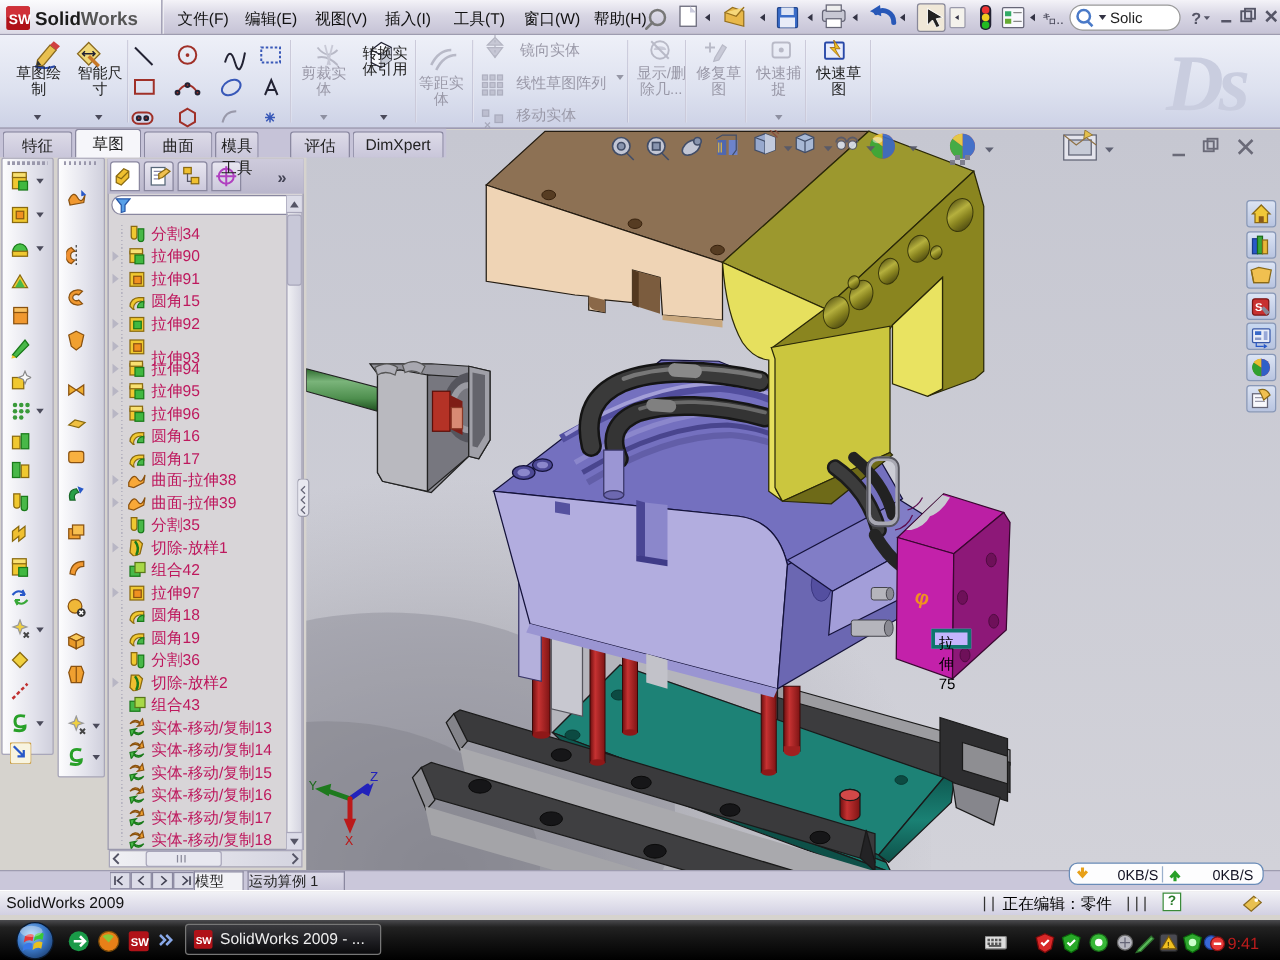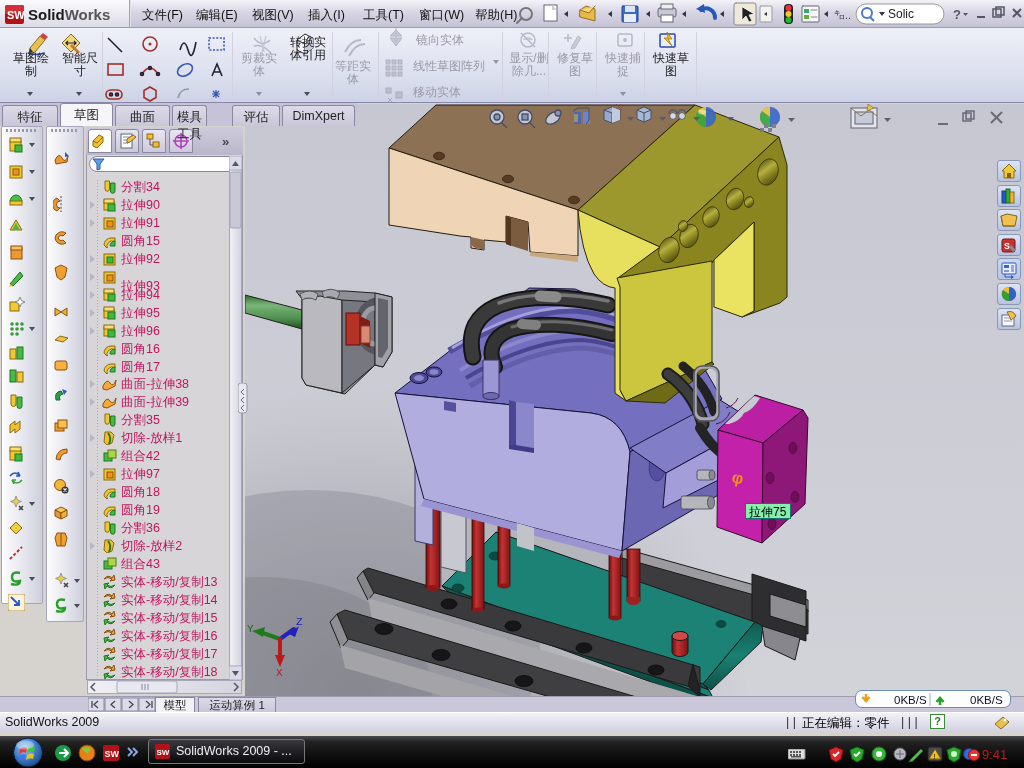--- a/index.html
+++ b/index.html
@@ -30,21 +30,21 @@
 #treehdr{left:86px;top:127px;width:157px;height:28px;background:linear-gradient(#cecbdc,#bab7cc)}
 .ttab{position:absolute;top:129px;width:24px;height:24px;background:linear-gradient(#e8e6f0,#ccc9dc);border:1px solid #8a88a0;border-radius:3px 3px 0 0}
 .ttab.act{background:#fff}
 #filter{left:89px;top:156px;width:151px;height:16px;background:#fff;border:1px solid #8a88a0;border-radius:8px}
 .trow{position:absolute;left:100px;font-size:12.5px;color:#be185d;white-space:nowrap}
 .texp{position:absolute;left:90px;width:0;height:0;border-top:4px solid transparent;border-bottom:4px solid transparent;border-left:5px solid #b8b6c4}
 
 .sb{position:absolute;background:linear-gradient(90deg,#f0f0f4,#d4d4e0);border:1px solid #a8a6ba}
 
 #btabs{left:0;top:696px;width:1024px;height:16px;background:#cac7da;border-top:1px solid #9e9cb0}
-.btab{position:absolute;top:697px;height:15px;background:linear-gradient(#dddbe8,#c9c6da);border:1px solid #8a88a0;border-bottom:none;font-size:11.5px;text-align:center;color:#222}
+.btab{position:absolute;top:697px;height:15px;background:linear-gradient(#dddbe8,#c9c6da);border:1px solid #8a88a0;border-bottom:none;font-size:11.5px;text-align:left;color:#222}
 
 #status{left:0;top:712px;width:1024px;height:20px;background:linear-gradient(#f2f2f6,#d2d0e2);border-top:1px solid #fff;font-size:12.5px;color:#111}
 
 #net{left:855px;top:690px;width:156px;height:18px;background:#fdfdfe;border:1px solid #6a8cb8;border-radius:7px;font-size:11px;color:#123}
 
 #taskbar{left:0;top:736px;width:1024px;height:32px;background:linear-gradient(#4a4a4e,#222 18%,#111 55%,#000)}
 .tbtn{position:absolute;top:739px;height:25px;background:linear-gradient(#3a3a3e,#1c1c20 60%,#0a0a0c);border:1px solid #555;border-radius:3px;color:#eee;font-size:12.5px}
 #clock{position:absolute;left:982px;top:747px;color:#b91c1c;font-size:13px}
 </style></head><body>
 <div id="root">
@@ -112,20 +112,21 @@
 <path d="M24,9 l6,0 -3,4 z" fill="#334"></path>
       <text x="33" y="15" font-size="12" fill="#222">Solic</text>
 <text x="98" y="16" font-size="13" fill="#556" font-weight="bold">?</text>
       <path d="M108,10 l5,0 -2.5,3 z" fill="#556"></path>
 <line x1="122" y1="14" x2="130" y2="14" stroke="#556" stroke-width="2"></line>
 <rect x="138" y="6" width="8" height="8" fill="none" stroke="#556" stroke-width="1.5"></rect>
       <rect x="141" y="4" width="8" height="8" fill="none" stroke="#556" stroke-width="1.5"></rect>
 <path d="M158,6 l8,8 m0,-8 l-8,8" stroke="#556" stroke-width="2"></path>
     </svg>
 <div class="abs" id="cmd"></div>
+    <div class="ds">Ds</div>
 <svg class="abs" style="left:0;top:28px" width="700" height="75" viewBox="0 0 700 75">
 <g font-family="Liberation Sans">
 
 <g transform="translate(28,6)">
           <path d="M2,14 L12,2 l5,4 -10,12 -6,2 z" fill="#e8c050" stroke="#8a6a20"></path>
           <path d="M12,2 l5,4 3,-3 -5,-4 z" fill="#d04040"></path>
           <path d="M2,14 l3,4 -4,1 z" fill="#333"></path>
           <path d="M0,19 q8,3 16,0" fill="none" stroke="#2848a8" stroke-width="1.5"></path>
         </g>
 
@@ -894,21 +895,21 @@
 </g>
 </g>
 
 <g stroke="#6a6a78" stroke-width="2" fill="none">
 <line x1="938" y1="124" x2="948" y2="124"></line>
 <rect x="963" y="113" width="8" height="8" stroke-width="1.5"></rect>
         <rect x="966" y="111" width="8" height="8" stroke-width="1.5"></rect>
 <path d="M991,112 l11,11 m0,-11 l-11,11"></path>
 </g>
 </svg>
-<div class="abs" style="left:745px;top:503px;width:46px;height:16px;background:#86efac;border:1px solid #0f766e;font-size:12px;color:#000;padding-left:3px">拉伸75</div>
+<div class="abs" style="left:745px;top:503px;width:32px;height:16px;background:#c4b5fd;border:3px solid #0f766e;font-size:12px;color:#000;padding-left:3px">拉伸75</div>
 <svg class="abs" style="left:238px;top:383px" width="10" height="31">
       <rect x="0" y="0" width="9" height="30" rx="3" fill="#e8e8f0" stroke="#9898a8"></rect>
       <path d="M6,6 l-3,3 3,3 M6,14 l-3,3 3,3 M6,22 l-3,3 3,3" fill="none" stroke="#667" stroke-width="1"></path>
     </svg>
 <div class="abs" style="left:997px;top:160.0px;width:24px;height:22px;background:linear-gradient(#dce4f4,#b8c4e0);border:1px solid #8898b8;border-radius:3px"></div>
 <svg class="abs" style="left:999px;top:161.0px" width="20" height="20" viewBox="0 0 20 20">
       <path d="M3,10 L10,3 17,10 15,10 15,17 5,17 5,10 z" fill="#f0c838" stroke="#8a6a18"></path>
       <rect x="8" y="12" width="4" height="5" fill="#8a5a18"></rect>
     </svg>
 <div class="abs" style="left:997px;top:184.6px;width:24px;height:22px;background:linear-gradient(#dce4f4,#b8c4e0);border:1px solid #8898b8;border-radius:3px"></div>

